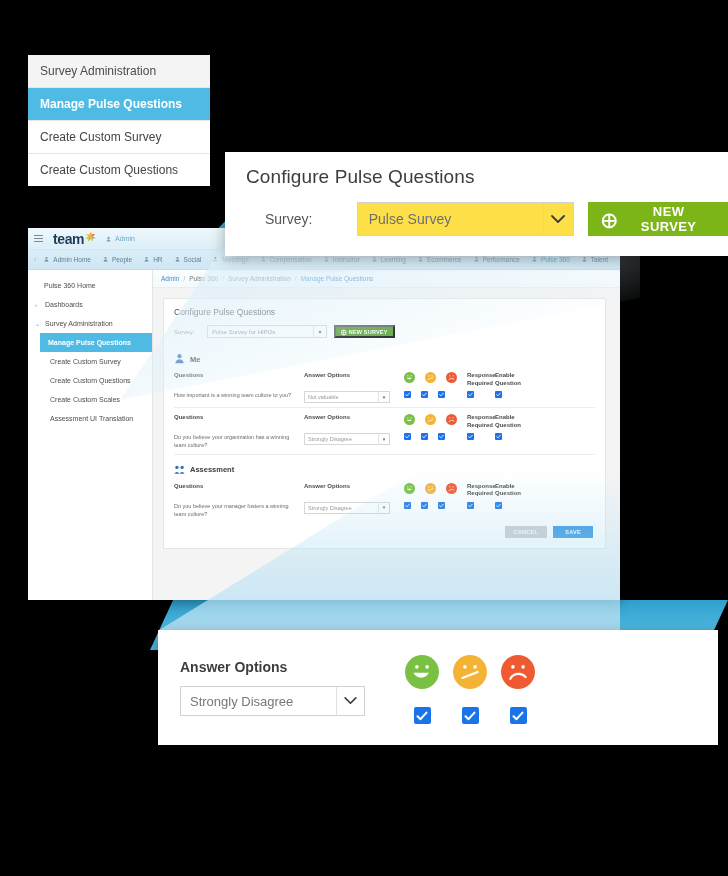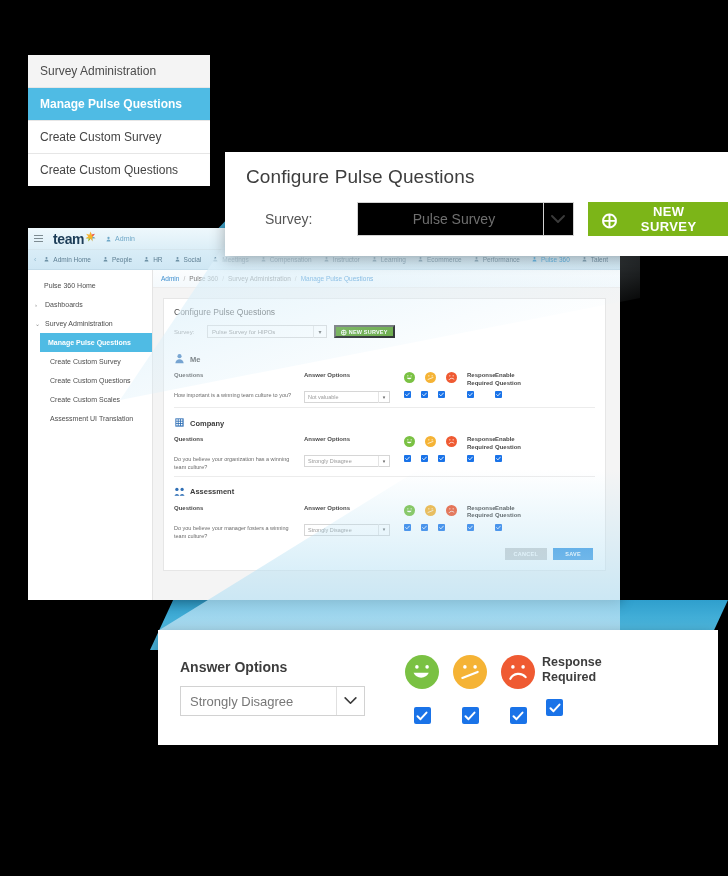--- a/index.html
+++ b/index.html
@@ -72,22 +72,22 @@
     box-shadow: 0 3px 14px rgba(0,0,0,.30);
   }
   #callout .cal-title {
     font-size: 19px; color: #3d3d3d; padding: 14px 0 0 21px; letter-spacing: .1px;
   }
   #callout .cal-row {
     display: flex; align-items: center; gap: 14px; padding: 14px 0 0 40px;
   }
   #callout .cal-label { font-size: 14px; color: #555; width: 78px; }
   .big-select {
-    width: 218px; height: 34px; border: 1px solid #d2d2d2; background:#000000;
-    display:flex; align-items:center; position:relative;padding-left:44px;
+    width: 218px; height: 34px; border: 1px solid #d2d2d2; background:#fde047;
+    display:flex; align-items:center; position:relative;
   }
   .big-select .val { font-size: 14px; color:#6f6f6f; padding-left: 11px; flex:1; }
   .big-select .caret {
     width: 30px; height: 100%; border-left: 1px solid #d2d2d2;
     display:flex; align-items:center; justify-content:center; color:#4a4a4a;
   }
   .green-btn {
     background:#7cb518; color:#fff; font-size:13px; font-weight:bold;
     letter-spacing:.4px; height: 34px; padding: 0 14px;
     display:flex; align-items:center; gap:6px; border:none; cursor:pointer;
@@ -476,35 +476,20 @@
                     <div class="cb-wrap-eq">
                       <span class="mini-cb">
                         <svg viewBox="0 0 12 12" width="5" height="5">
                           <path d="M1.5 6.2 L4.5 9.2 L10.5 2.6" stroke="#fff" stroke-width="2" fill="none" stroke-linecap="round" stroke-linejoin="round"></path>
                         </svg>
                       </span>
                     </div>
                   </div>
                 </div>
                 <div class="sec">
-                  <div class="sec-head">
-                    <span><svg width="11" height="11" viewBox="0 0 16 16">
-                        <rect x="2" y="2" width="12" height="12" fill="#2f6fb5"></rect>
-                        <rect x="3.3" y="3.3" width="2.2" height="2.2" fill="#fff"></rect>
-                        <rect x="3.3" y="6.699999999999999" width="2.2" height="2.2" fill="#fff"></rect>
-                        <rect x="3.3" y="10.1" width="2.2" height="2.2" fill="#fff"></rect>
-                        <rect x="6.699999999999999" y="3.3" width="2.2" height="2.2" fill="#fff"></rect>
-                        <rect x="6.699999999999999" y="6.699999999999999" width="2.2" height="2.2" fill="#fff"></rect>
-                        <rect x="6.699999999999999" y="10.1" width="2.2" height="2.2" fill="#fff"></rect>
-                        <rect x="10.1" y="3.3" width="2.2" height="2.2" fill="#fff"></rect>
-                        <rect x="10.1" y="6.699999999999999" width="2.2" height="2.2" fill="#fff"></rect>
-                        <rect x="10.1" y="10.1" width="2.2" height="2.2" fill="#fff"></rect>
-                      </svg></span>
-                    <span class="nm">Company</span>
-                  </div>
                   <div class="sec-cols">
                     <div class="col-q">Questions</div>
                     <div class="col-a">Answer Options</div>
                     <div class="faces">
                       <span><svg width="11" height="11" viewBox="0 0 40 40">
                           <circle cx="20" cy="20" r="20" fill="#7ac143"></circle>
                           <circle cx="14" cy="14" r="2.1" fill="#fff"></circle>
                           <circle cx="26" cy="14" r="2.1" fill="#fff"></circle>
                           <path fill="#fff" stroke="none" stroke-width="2.6" stroke-linecap="round" d="M10 21 a10 10 0 0 0 18 0 Z"></path>
                         </svg></span>
@@ -728,27 +713,16 @@
               <circle cx="14" cy="14" r="2.1" fill="#fff"></circle>
               <circle cx="26" cy="14" r="2.1" fill="#fff"></circle>
               <path fill="none" stroke="#fff" stroke-width="2.6" stroke-linecap="round" d="M11 28 a11 11 0 0 1 18 -2"></path>
             </svg></span>
           <span class="zp-cb">
             <svg viewBox="0 0 12 12" width="12" height="12">
               <path d="M1.5 6.2 L4.5 9.2 L10.5 2.6" stroke="#fff" stroke-width="2" fill="none" stroke-linecap="round" stroke-linejoin="round"></path>
             </svg>
           </span>
         </div>
-        <div class="zp-col txt-col">
-          <div class="zp-head-txt">
-            <div>Response</div>
-            <div>Required</div>
-          </div>
-          <span class="zp-cb">
-            <svg viewBox="0 0 12 12" width="12" height="12">
-              <path d="M1.5 6.2 L4.5 9.2 L10.5 2.6" stroke="#fff" stroke-width="2" fill="none" stroke-linecap="round" stroke-linejoin="round"></path>
-            </svg>
-          </span>
-        </div>
       </div>
   </div>
 
 </div>
 
 </body></html>

